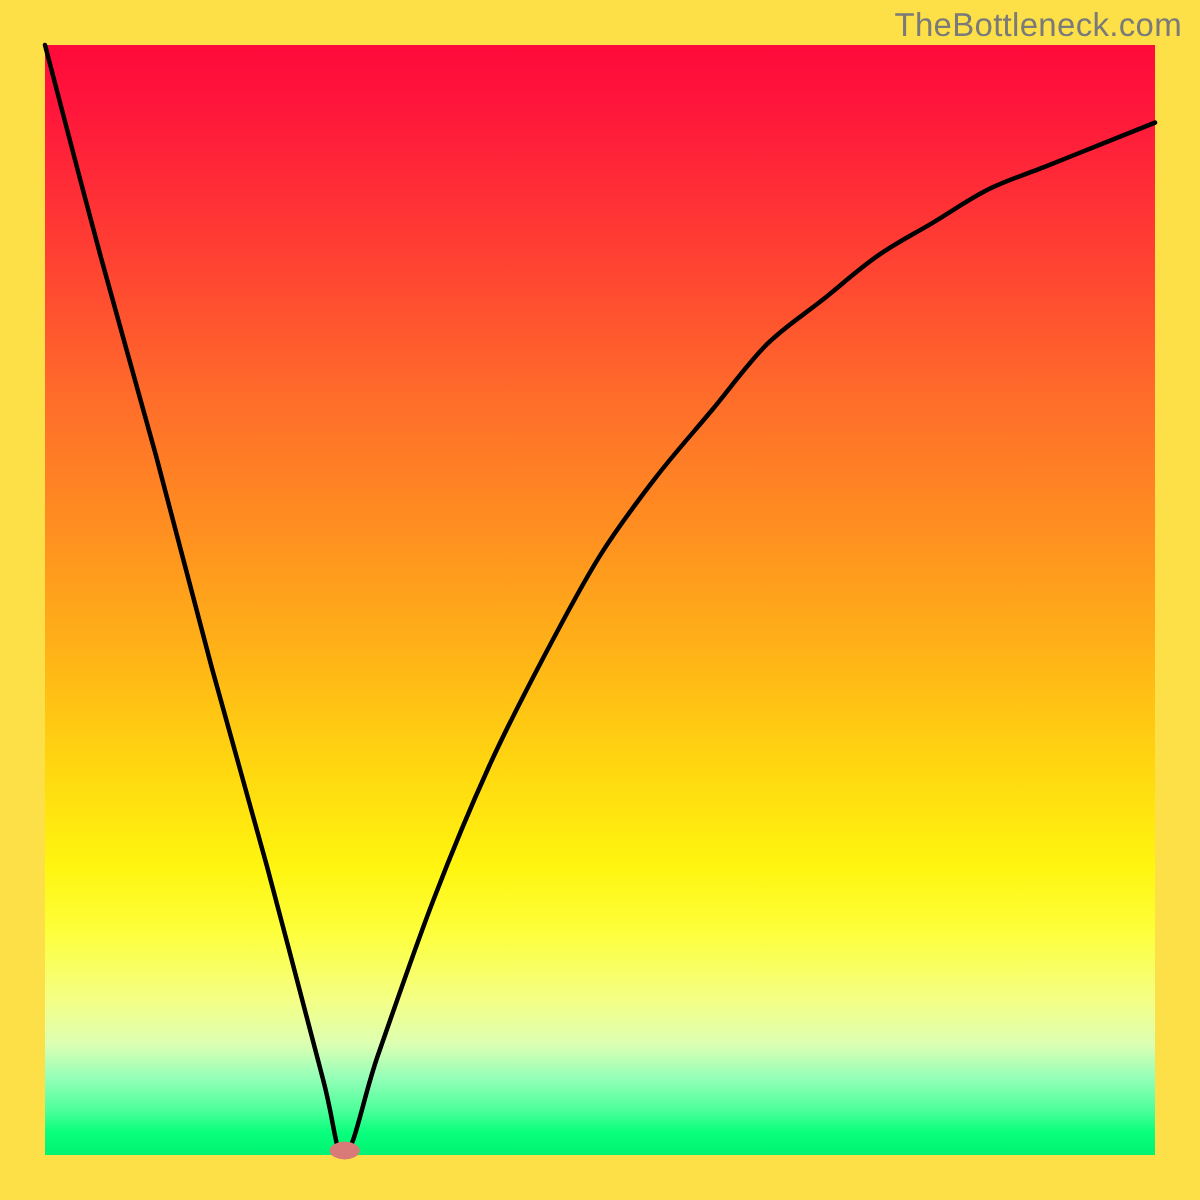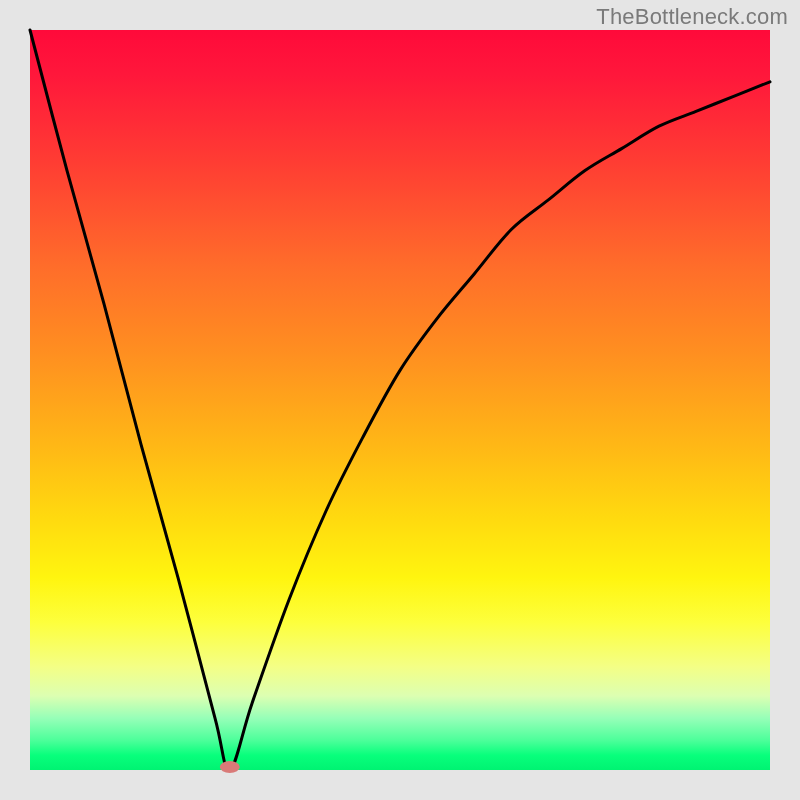--- a/index.html
+++ b/index.html
@@ -8,21 +8,21 @@
     width: 800px;
     height: 800px;
     background: #000;
     overflow: hidden;
     font-family: Arial, Helvetica, sans-serif;
   }
   .frame {
     position: relative;
     width: 800px;
     height: 800px;
-    background: #e5e5e5;
+    background: #fde047;
   }
   .plot {
     position: absolute;
     left: 30px;
     top: 30px;
     width: 740px;
     height: 740px;
     background: linear-gradient(to bottom,
       #ff0a3a 0%,
       #ff173b 6%,

